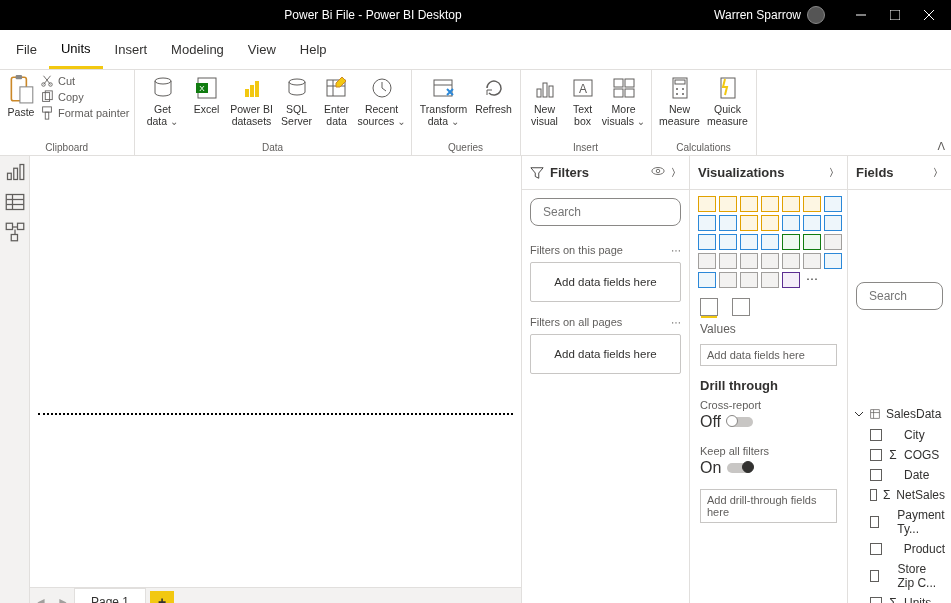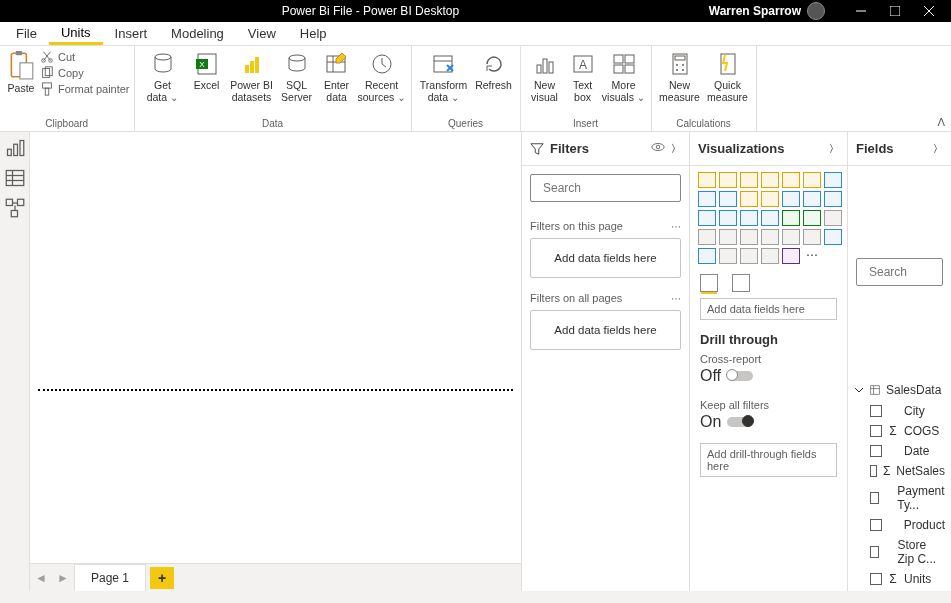--- a/index.html
+++ b/index.html
@@ -1,30 +1,30 @@
 <!DOCTYPE html>
 <html><head>
 <meta charset="utf-8">
 <style>
 * { margin: 0; padding: 0; box-sizing: border-box; font-family: "Segoe UI", sans-serif; }
 body { width: 951px; height: 603px; background: #f3f2f1; overflow: hidden; font-size: 12px; color: #323130; }
 
 
-.titlebar { height: 22px; background: #000; color: #fff; display: flex; align-items: center; padding: 0 8px; }
+.titlebar { height: 30px; background: #000; color: #fff; display: flex; align-items: center; padding: 0 8px; }
 .titlebar .left-controls { display: flex; gap: 12px; align-items: center; }
 .titlebar .title { flex: 1; text-align: center; font-size: 12px; }
 .titlebar .right-controls { display: flex; gap: 6px; align-items: center; }
-.titlebar .user { display: flex; align-items: center; gap: 6px; font-size: 12px; margin-right: 16px; font-weight: bold; }
+.titlebar .user { display: flex; align-items: center; gap: 6px; font-size: 12px; margin-right: 16px; }
 .titlebar .avatar { width: 18px; height: 18px; border-radius: 50%; background: #555; border: 1px solid #888; }
 .win-btn { width: 28px; height: 28px; display:flex; align-items:center; justify-content:center; color:#fff; }
 .win-btn svg { width:10px; height:10px; }
 .tb-icon { color:#ccc; }
 
 
-.menutabs { height: 24px; background: #fff; display: flex; align-items: center; border-bottom: 1px solid #e1dfdd; padding-left: 4px;}
+.menutabs { height: 40px; background: #fff; display: flex; align-items: center; border-bottom: 1px solid #e1dfdd; padding-left: 4px;}
 .menutabs .tab { padding: 0 12px; height: 100%; display: flex; align-items: center; font-size: 13px; cursor: pointer; }
 .menutabs .tab.file { color:#323130; }
 .menutabs .tab.active { border-bottom: 3px solid #f2c811; color: #000; font-weight: 400; }
 
 
 .ribbon { height: 86px; background: #fff; border-bottom: 1px solid #e1dfdd; display: flex; position: relative; }
 .ribbon-group { border-right: 1px solid #e1dfdd; display: flex; flex-direction: column; padding: 2px 4px 0 4px; }
 .ribbon-group .controls { display: flex; align-items: flex-start; flex:1; }
 .ribbon-group .grp-label { text-align: center; font-size: 10px; color: #605e5c; padding-bottom: 2px; }
 .rb-btn-lg { display: flex; flex-direction: column; align-items: center; justify-content: flex-start; width: 48px; height: 66px; font-size: 10.5px; text-align: center; padding-top: 2px; cursor:pointer; }
@@ -53,21 +53,21 @@
 .page-add { width:24px; height:22px; margin-left:4px; background:#f2c811; display:flex; align-items:center; justify-content:center; font-size:14px; font-weight:bold; cursor:pointer;}
 
 
 .pane { border-left: 1px solid #e1dfdd; background:#fff; display:flex; flex-direction:column; }
 .pane.filters { width:168px; }
 .pane.viz { width:158px; }
 .pane.fields { width:104px;justify-content:space-between; }
 .pane-header { height:34px; display:flex; align-items:center; padding:0 8px; border-bottom:1px solid #e1dfdd; font-size:13px; font-weight:600; gap:6px; }
 .pane-header .spacer { flex:1; }
 .pane-header svg { width:14px; height:14px; }
-.search-box { margin:8px; border:1px solid #8a8886; border-radius:2px; height:28px; display:flex; align-items:center; padding:0 6px; gap:6px; }
+.search-box { margin:8px; border:1px solid #8a8886; border-radius:8px; height:28px; display:flex; align-items:center; padding:0 6px; gap:6px; }
 .search-box input { border:none; outline:none; flex:1; font-size:12px; background:transparent; }
 .search-box svg { width:14px; height:14px; color:#605e5c;}
 .filter-section { padding:4px 8px; }
 .filter-section .sec-head { display:flex; align-items:center; font-size:11px; color:#605e5c; margin-top:6px;}
 .filter-section .sec-head .sp { flex:1; }
 .dropzone { border:1px solid #c8c6c4; border-radius:2px; height:40px; display:flex; align-items:center; justify-content:center; font-size:11.5px; color:#323130; margin-top:6px;}
 
 .viz-gallery { padding:6px 8px; display:grid; grid-template-columns: repeat(7, 1fr); gap:3px; }
 .viz-item { width:18px; height:16px; background:#fdf6e3; border:1px solid #e1a100; cursor:pointer;}
 .viz-item.alt { background:#eef6fb; border-color:#2b88d8;}
@@ -476,20 +476,21 @@
       <div class="viz-item alt2"></div>
       <div class="viz-item alt2"></div>
       <div class="viz-item alt2"></div>
       <div class="viz-item alt4"></div>
       <div class="viz-item more">⋯</div>
     </div>
     <div class="viz-mode">
       <div class="mode-btn active"></div>
       <div class="mode-btn"></div>
     </div>
+    <div class="viz-section"><span class="section-label">Values</span></div>
     <div class="small-drop">Add data fields here</div>
     <div class="drillthrough-h">Drill through</div>
     <div class="toggle-row">
       <div>Cross-report</div>
       <div class="toggle">
           <span>Off</span>
           <div class="switch off">
             <div class="knob"></div>
           </div>
         </div>

